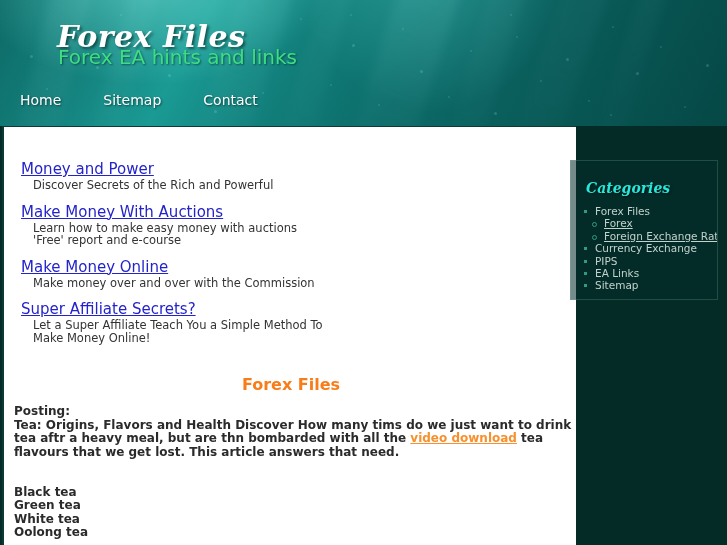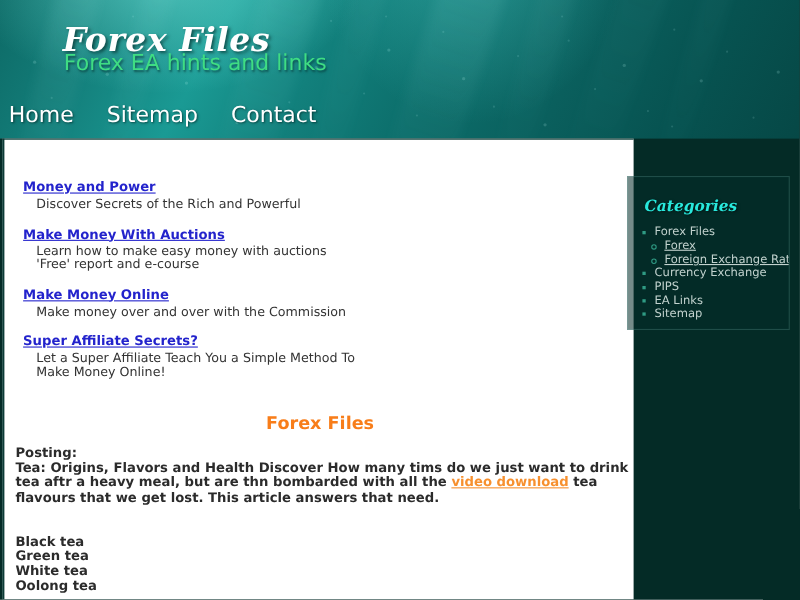--- a/index.html
+++ b/index.html
@@ -74,23 +74,24 @@
   #mainnav {
     position: absolute;
     left: 8px;
     top: 92px;
     display: flex;
     gap: 30px;
     white-space: nowrap;
   }
   #mainnav a {
     color: #ffffff;
-    font-size: 20px;
+    font-size: 14px;
     text-decoration: none;
     text-shadow: 1px 1px 2px rgba(0,35,34,0.7);
+    margin-left: 12px;
   }
 
   
   #content {
     position: absolute;
     left: 2px;
     top: 126px;
     width: 574px;
     height: 419px;
     background: #ffffff;
@@ -104,22 +105,22 @@
   #adblock {
     position: absolute;
     left: 17px;
     top: 32px;
     width: 420px;
   }
   .ad-item { margin-bottom: 10px; }
   .ad-item a {
     display: inline-block;
     color: #2323cc;
-    font-size: 12px;
-    font-weight: bold;
+    font-size: 15px;
+    font-weight: normal;
     text-decoration: underline;
     line-height: 14px;
   }
   .ad-desc {
     color: #333333;
     font-size: 11.5px;
     line-height: 12.5px;
     margin-top: 1px;
     margin-left: 12px;
   }

